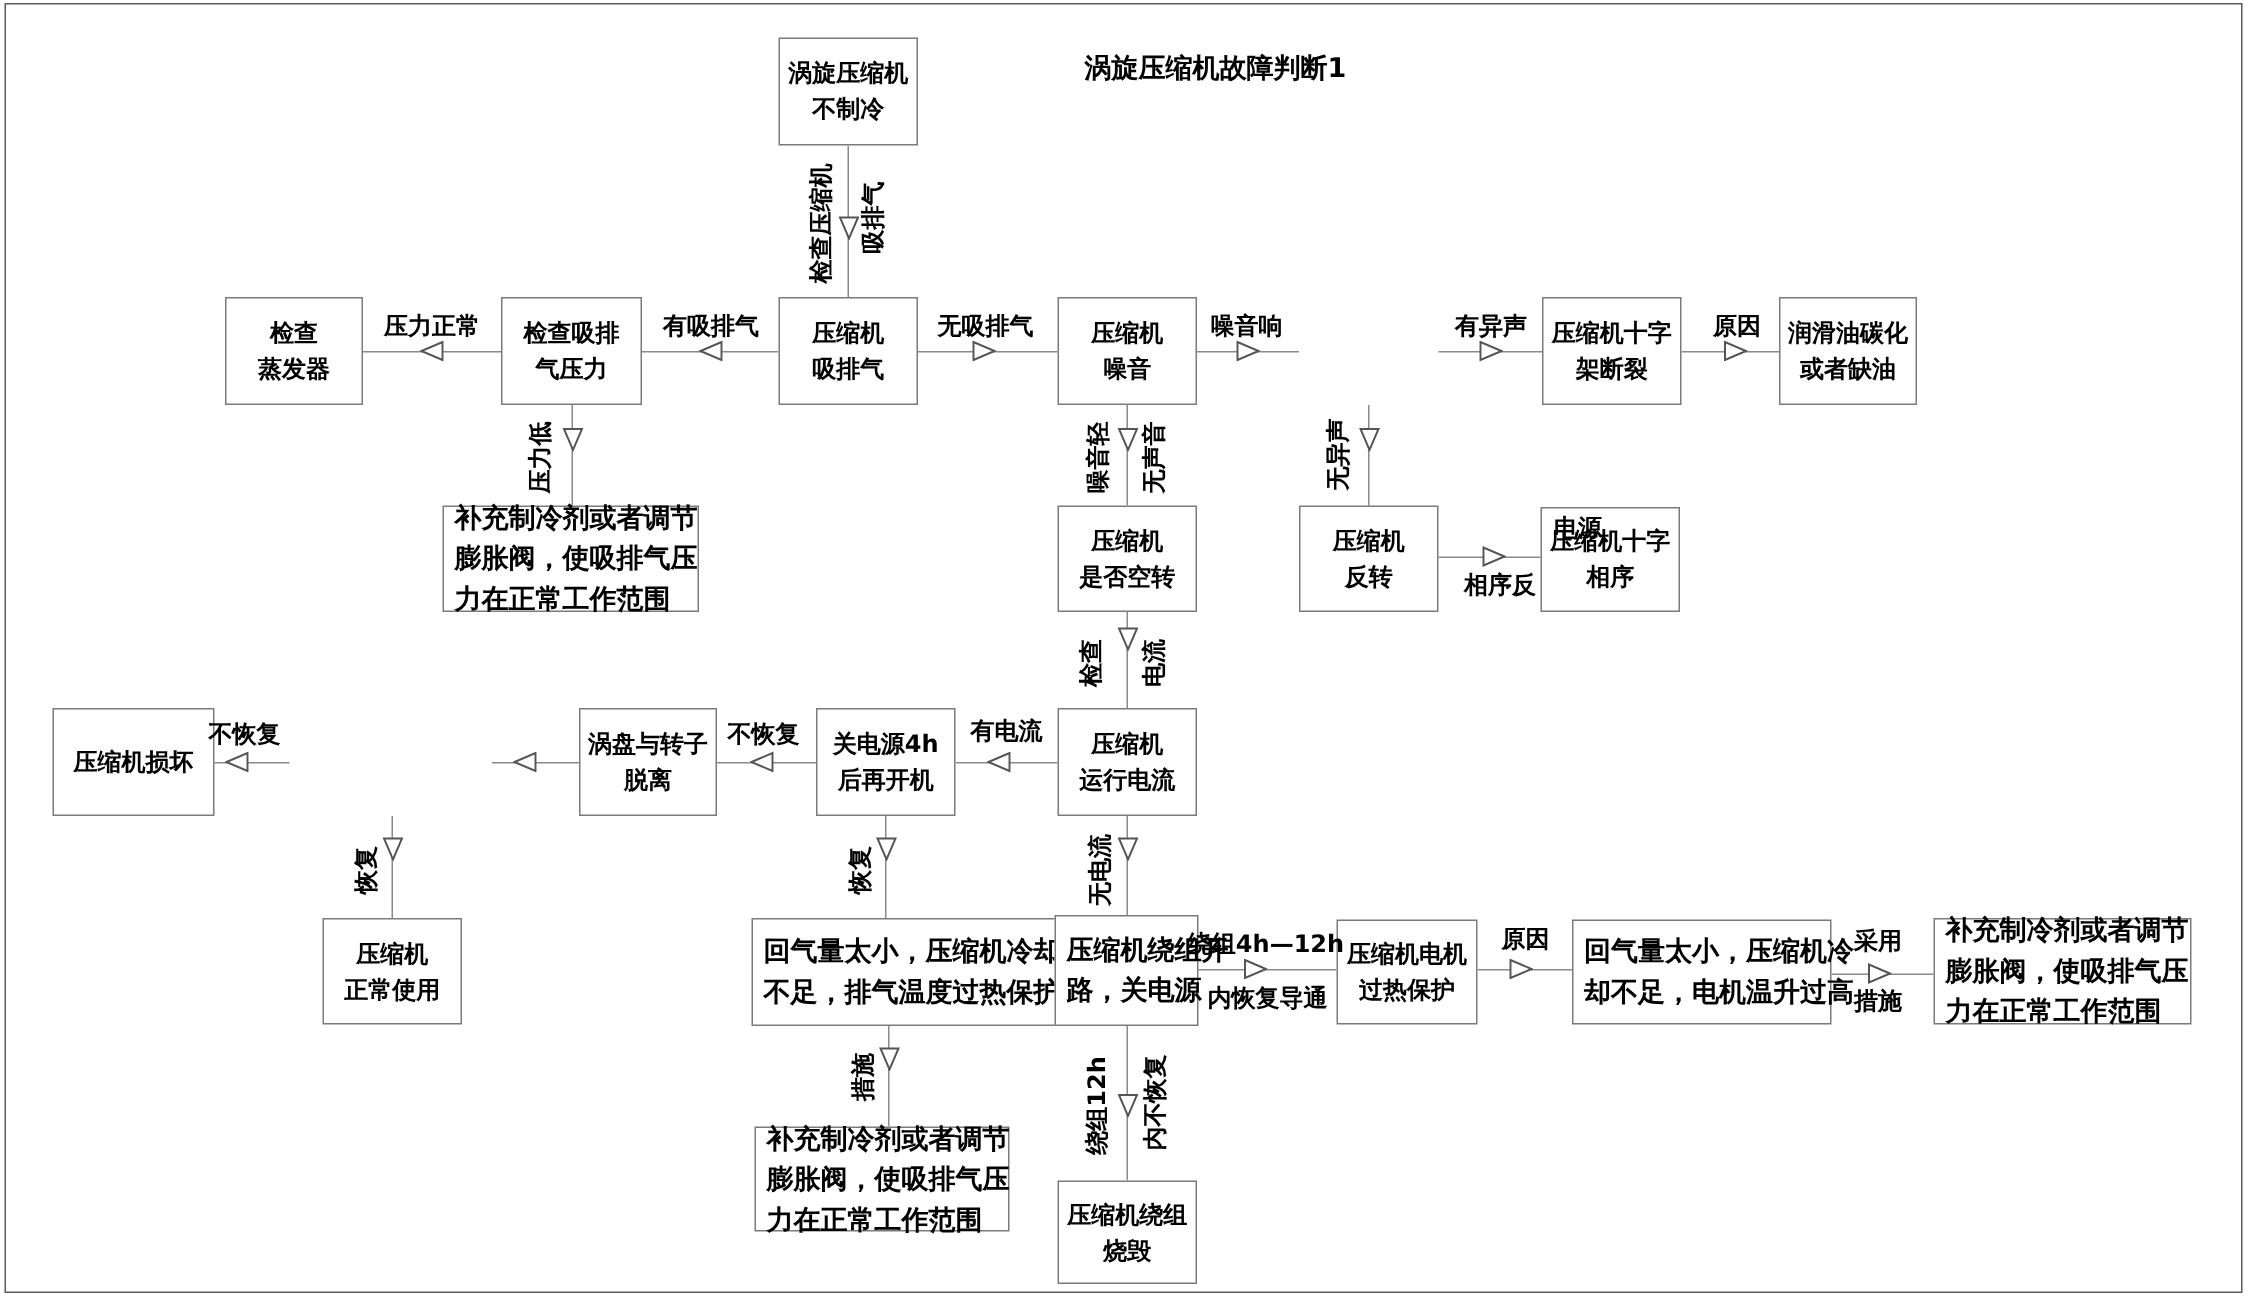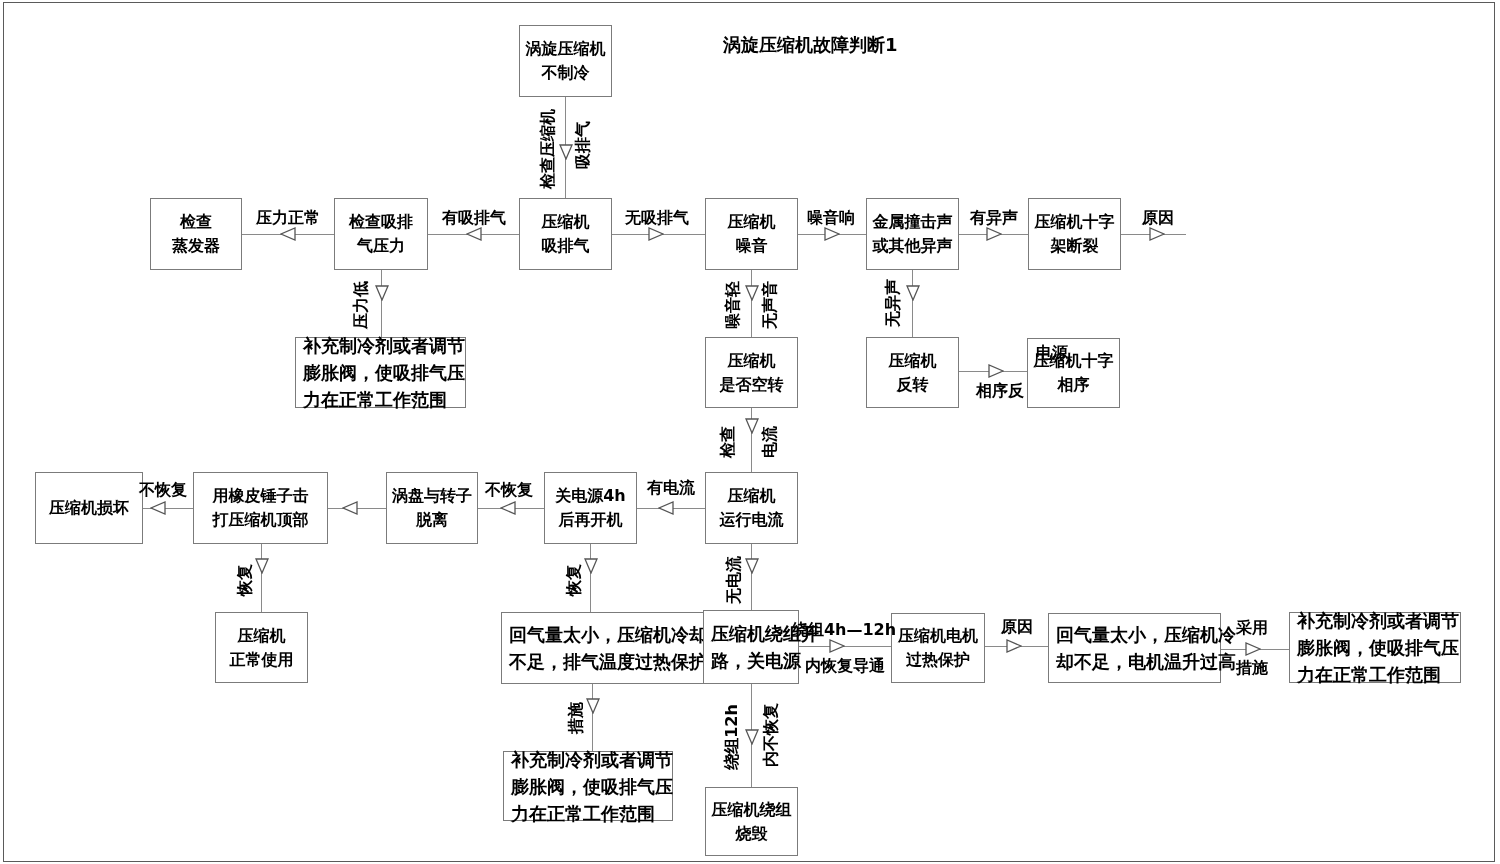--- a/index.html
+++ b/index.html
@@ -133,36 +133,34 @@
   <div class="n" style="left:519px;top:25px;width:93px;height:72px">涡旋压缩机
 不制冷</div>
   <div class="n" style="left:150px;top:198px;width:92px;height:72px">检查
 蒸发器</div>
   <div class="n" style="left:334px;top:198px;width:94px;height:72px">检查吸排
 气压力</div>
   <div class="n" style="left:519px;top:198px;width:93px;height:72px">压缩机
 吸排气</div>
   <div class="n" style="left:705px;top:198px;width:93px;height:72px">压缩机
 噪音</div>
-  <div class="n" style="left:866px;top:198px;width:93px;height:72px">金属撞击声
-或其他异声</div>
   <div class="n" style="left:1028px;top:198px;width:93px;height:72px">压缩机十字
 架断裂</div>
+  <div class="n" style="left:1186px;top:198px;width:92px;height:72px">润滑油碳化
+或者缺油</div>
   <div class="n small left" style="left:295px;top:337px;width:171px;height:71px">补充制冷剂或者调节
 膨胀阀，使吸排气压
 力在正常工作范围</div>
   <div class="n" style="left:705px;top:337px;width:93px;height:71px">压缩机
 是否空转</div>
   <div class="n" style="left:866px;top:337px;width:93px;height:71px">压缩机
 反转</div>
   <div class="n" style="left:1027px;top:338px;width:93px;height:70px">压缩机十字
 相序</div>
   <div class="n" style="left:35px;top:472px;width:108px;height:72px">压缩机损坏</div>
-  <div class="n" style="left:193px;top:472px;width:135px;height:72px">用橡皮锤子击
-打压缩机顶部</div>
   <div class="n" style="left:386px;top:472px;width:92px;height:72px">涡盘与转子
 脱离</div>
   <div class="n" style="left:544px;top:472px;width:93px;height:72px">关电源4h
 后再开机</div>
   <div class="n" style="left:705px;top:472px;width:93px;height:72px">压缩机
 运行电流</div>
   <div class="n" style="left:215px;top:612px;width:93px;height:71px">压缩机
 正常使用</div>
   <div class="n small left" style="left:501px;top:612px;width:224px;height:72px">回气量太小，压缩机冷却
 不足，排气温度过热保护</div>

